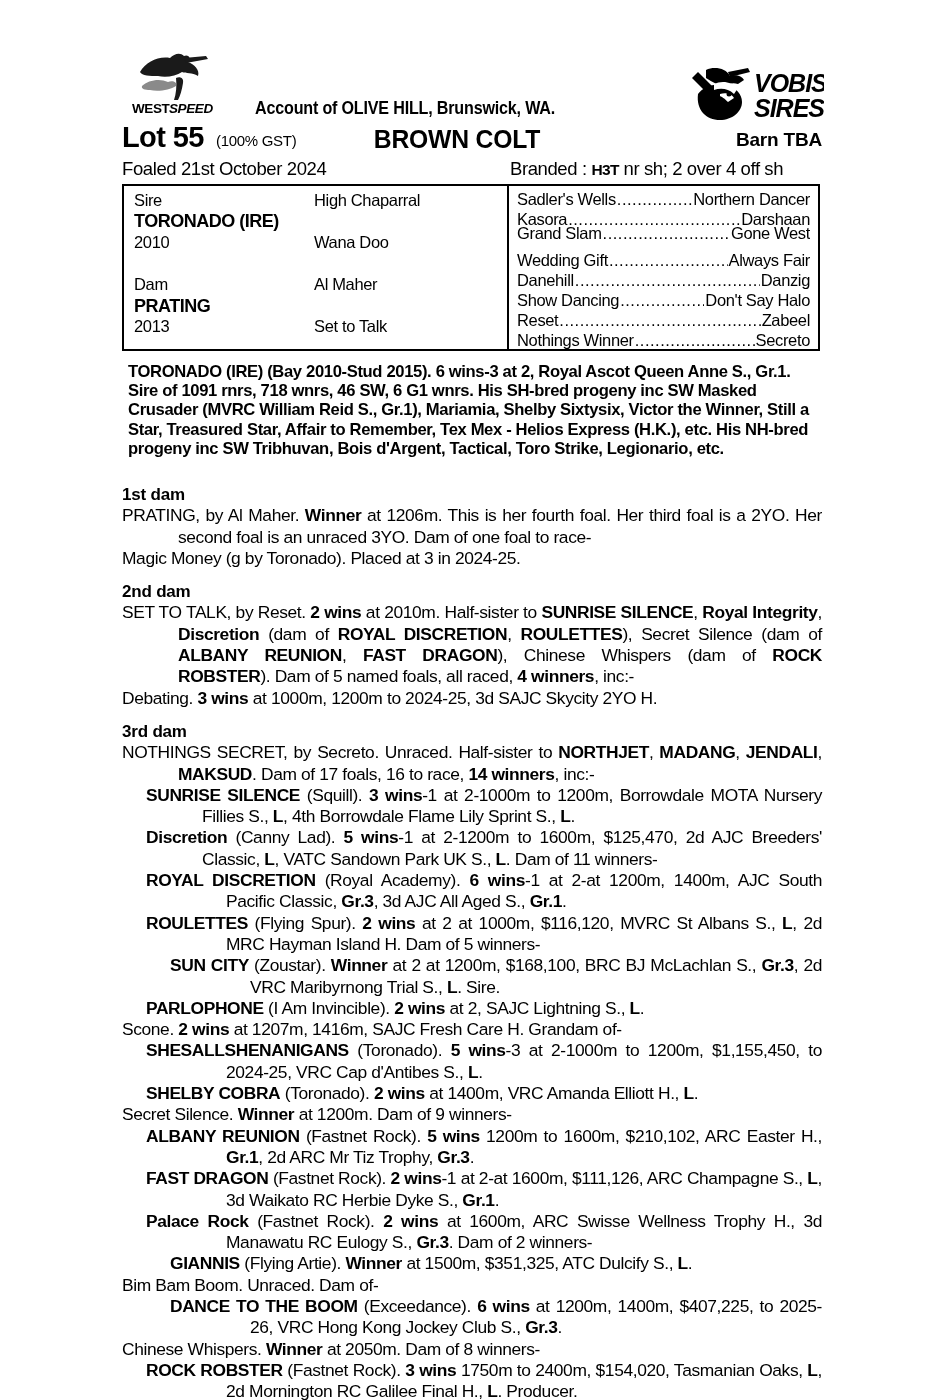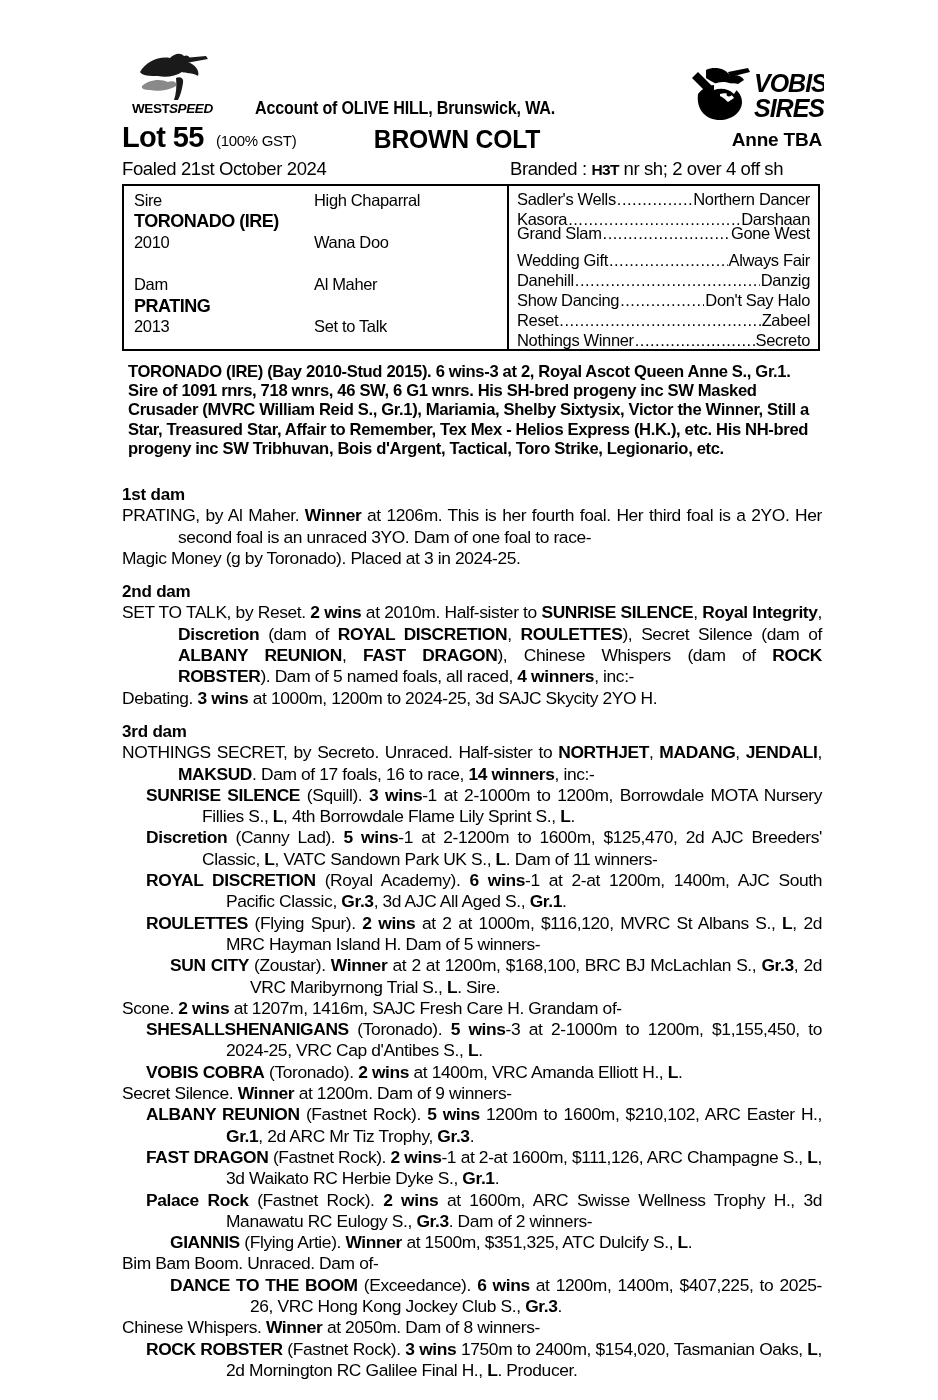--- a/index.html
+++ b/index.html
@@ -267,21 +267,21 @@
         <text x="70" y="53" font-family="'Liberation Sans', sans-serif" font-size="25" font-weight="bold" font-style="italic" fill="#000" letter-spacing="-1">SIRES</text>
       </svg>
     </div>
 
     <div class="account-line">Account of OLIVE HILL, Brunswick, WA.</div>
 
     <div class="lot-row">
       <span class="lot-label">Lot 55</span>
       <span class="lot-gst">(100% GST)</span>
       <span class="colt-title">BROWN COLT</span>
-      <span class="barn">Anne TBA</span>
+      <span class="barn">Barn TBA</span>
     </div>
 
     <div class="foaled-row">
       <span class="foaled">Foaled 21st October 2024</span>
       <span class="branded"><span>Branded : </span><span class="brand-glyph">H3T</span><span> nr sh; 2 over 4 off sh</span></span>
     </div>
   </div>
 
   <div class="ped-table">
     <div class="ped-col-sep"></div>
@@ -372,23 +372,24 @@
 
     <div>
       <p class="dam-head">3rd dam</p>
       <p class="h0 j" id="third-dam-main">NOTHINGS SECRET, by Secreto. Unraced. Half-sister to <b>NORTHJET</b>, <b>MADANG</b>, <b>JENDALI</b>, <b>MAKSUD</b>. Dam of 17 foals, 16 to race, <b>14 winners</b>, inc:-</p>
       <div id="third-dam-entries">
           <p class="h1 j"><b>SUNRISE SILENCE</b> (Squill). <b>3 wins</b>-1 at 2-1000m to 1200m, Borrowdale MOTA Nursery Fillies S., <b>L</b>, 4th Borrowdale Flame Lily Sprint S., <b>L</b>.</p>
           <p class="h1 j"><b>Discretion</b> (Canny Lad). <b>5 wins</b>-1 at 2-1200m to 1600m, $125,470, 2d AJC Breeders' Classic, <b>L</b>, VATC Sandown Park UK S., <b>L</b>. Dam of 11 winners-</p>
           <p class="h2 j"><b>ROYAL DISCRETION</b> (Royal Academy). <b>6 wins</b>-1 at 2-at 1200m, 1400m, AJC South Pacific Classic, <b>Gr.3</b>, 3d AJC All Aged S., <b>Gr.1</b>.</p>
           <p class="h2 j"><b>ROULETTES</b> (Flying Spur). <b>2 wins</b> at 2 at 1000m, $116,120, MVRC St Albans S., <b>L</b>, 2d MRC Hayman Island H. Dam of 5 winners-</p>
           <p class="h3 j"><b>SUN CITY</b> (Zoustar). <b>Winner</b> at 2 at 1200m, $168,100, BRC BJ McLachlan S., <b>Gr.3</b>, 2d VRC Maribyrnong Trial S., <b>L</b>. Sire.</p>
+          <p class="h2 j"><b>PARLOPHONE</b> (I Am Invincible). <b>2 wins</b> at 2, SAJC Lightning S., <b>L</b>.</p>
           <p class="h0 j">Scone. <b>2 wins</b> at 1207m, 1416m, SAJC Fresh Care H. Grandam of-</p>
           <p class="h2 j"><b>SHESALLSHENANIGANS</b> (Toronado). <b>5 wins</b>-3 at 2-1000m to 1200m, $1,155,450, to 2024-25, VRC Cap d'Antibes S., <b>L</b>.</p>
-          <p class="h2 j"><b>VOBIS COBRA</b> (Toronado). <b>2 wins</b> at 1400m, VRC Amanda Elliott H., <b>L</b>.</p>
+          <p class="h2 j"><b>SHELBY COBRA</b> (Toronado). <b>2 wins</b> at 1400m, VRC Amanda Elliott H., <b>L</b>.</p>
           <p class="h0 j">Secret Silence. <b>Winner</b> at 1200m. Dam of 9 winners-</p>
           <p class="h2 j"><b>ALBANY REUNION</b> (Fastnet Rock). <b>5 wins</b> 1200m to 1600m, $210,102, ARC Easter H., <b>Gr.1</b>, 2d ARC Mr Tiz Trophy, <b>Gr.3</b>.</p>
           <p class="h2 j"><b>FAST DRAGON</b> (Fastnet Rock). <b>2 wins</b>-1 at 2-at 1600m, $111,126, ARC Champagne S., <b>L</b>, 3d Waikato RC Herbie Dyke S., <b>Gr.1</b>.</p>
           <p class="h2 j"><b>Palace Rock</b> (Fastnet Rock). <b>2 wins</b> at 1600m, ARC Swisse Wellness Trophy H., 3d Manawatu RC Eulogy S., <b>Gr.3</b>. Dam of 2 winners-</p>
           <p class="h3 j"><b>GIANNIS</b> (Flying Artie). <b>Winner</b> at 1500m, $351,325, ATC Dulcify S., <b>L</b>.</p>
           <p class="h0 j">Bim Bam Boom. Unraced. Dam of-</p>
           <p class="h3 j"><b>DANCE TO THE BOOM</b> (Exceedance). <b>6 wins</b> at 1200m, 1400m, $407,225, to 2025-26, VRC Hong Kong Jockey Club S., <b>Gr.3</b>.</p>
           <p class="h0 j">Chinese Whispers. <b>Winner</b> at 2050m. Dam of 8 winners-</p>
           <p class="h2 j"><b>ROCK ROBSTER</b> (Fastnet Rock). <b>3 wins</b> 1750m to 2400m, $154,020, Tasmanian Oaks, <b>L</b>, 2d Mornington RC Galilee Final H., <b>L</b>. Producer.</p>
         </div>

